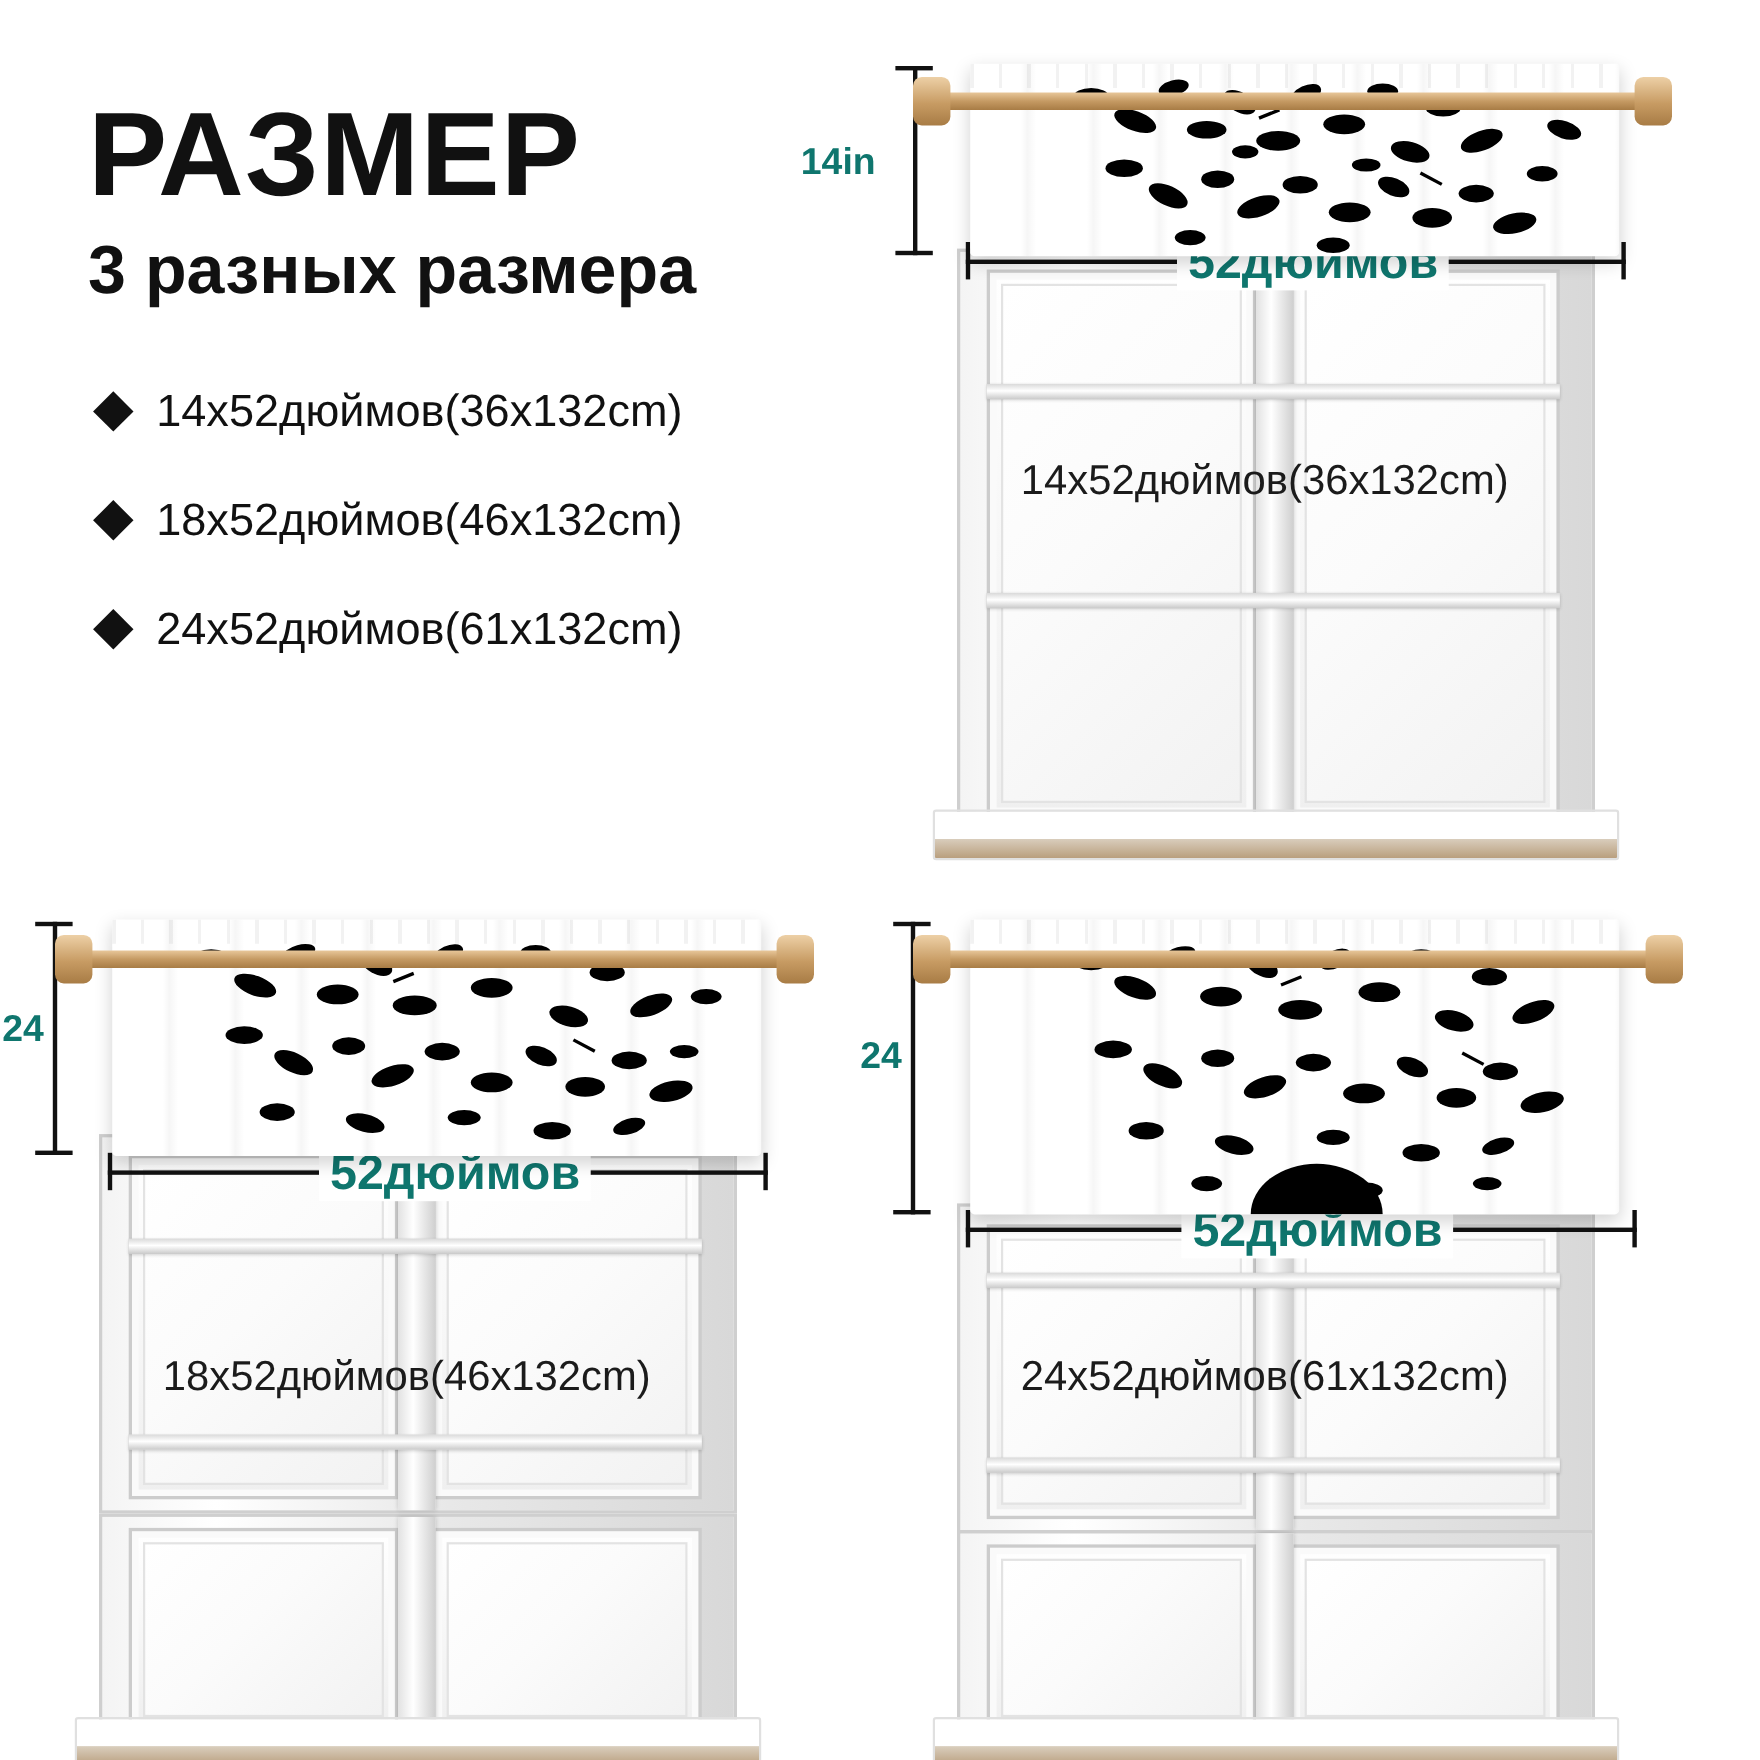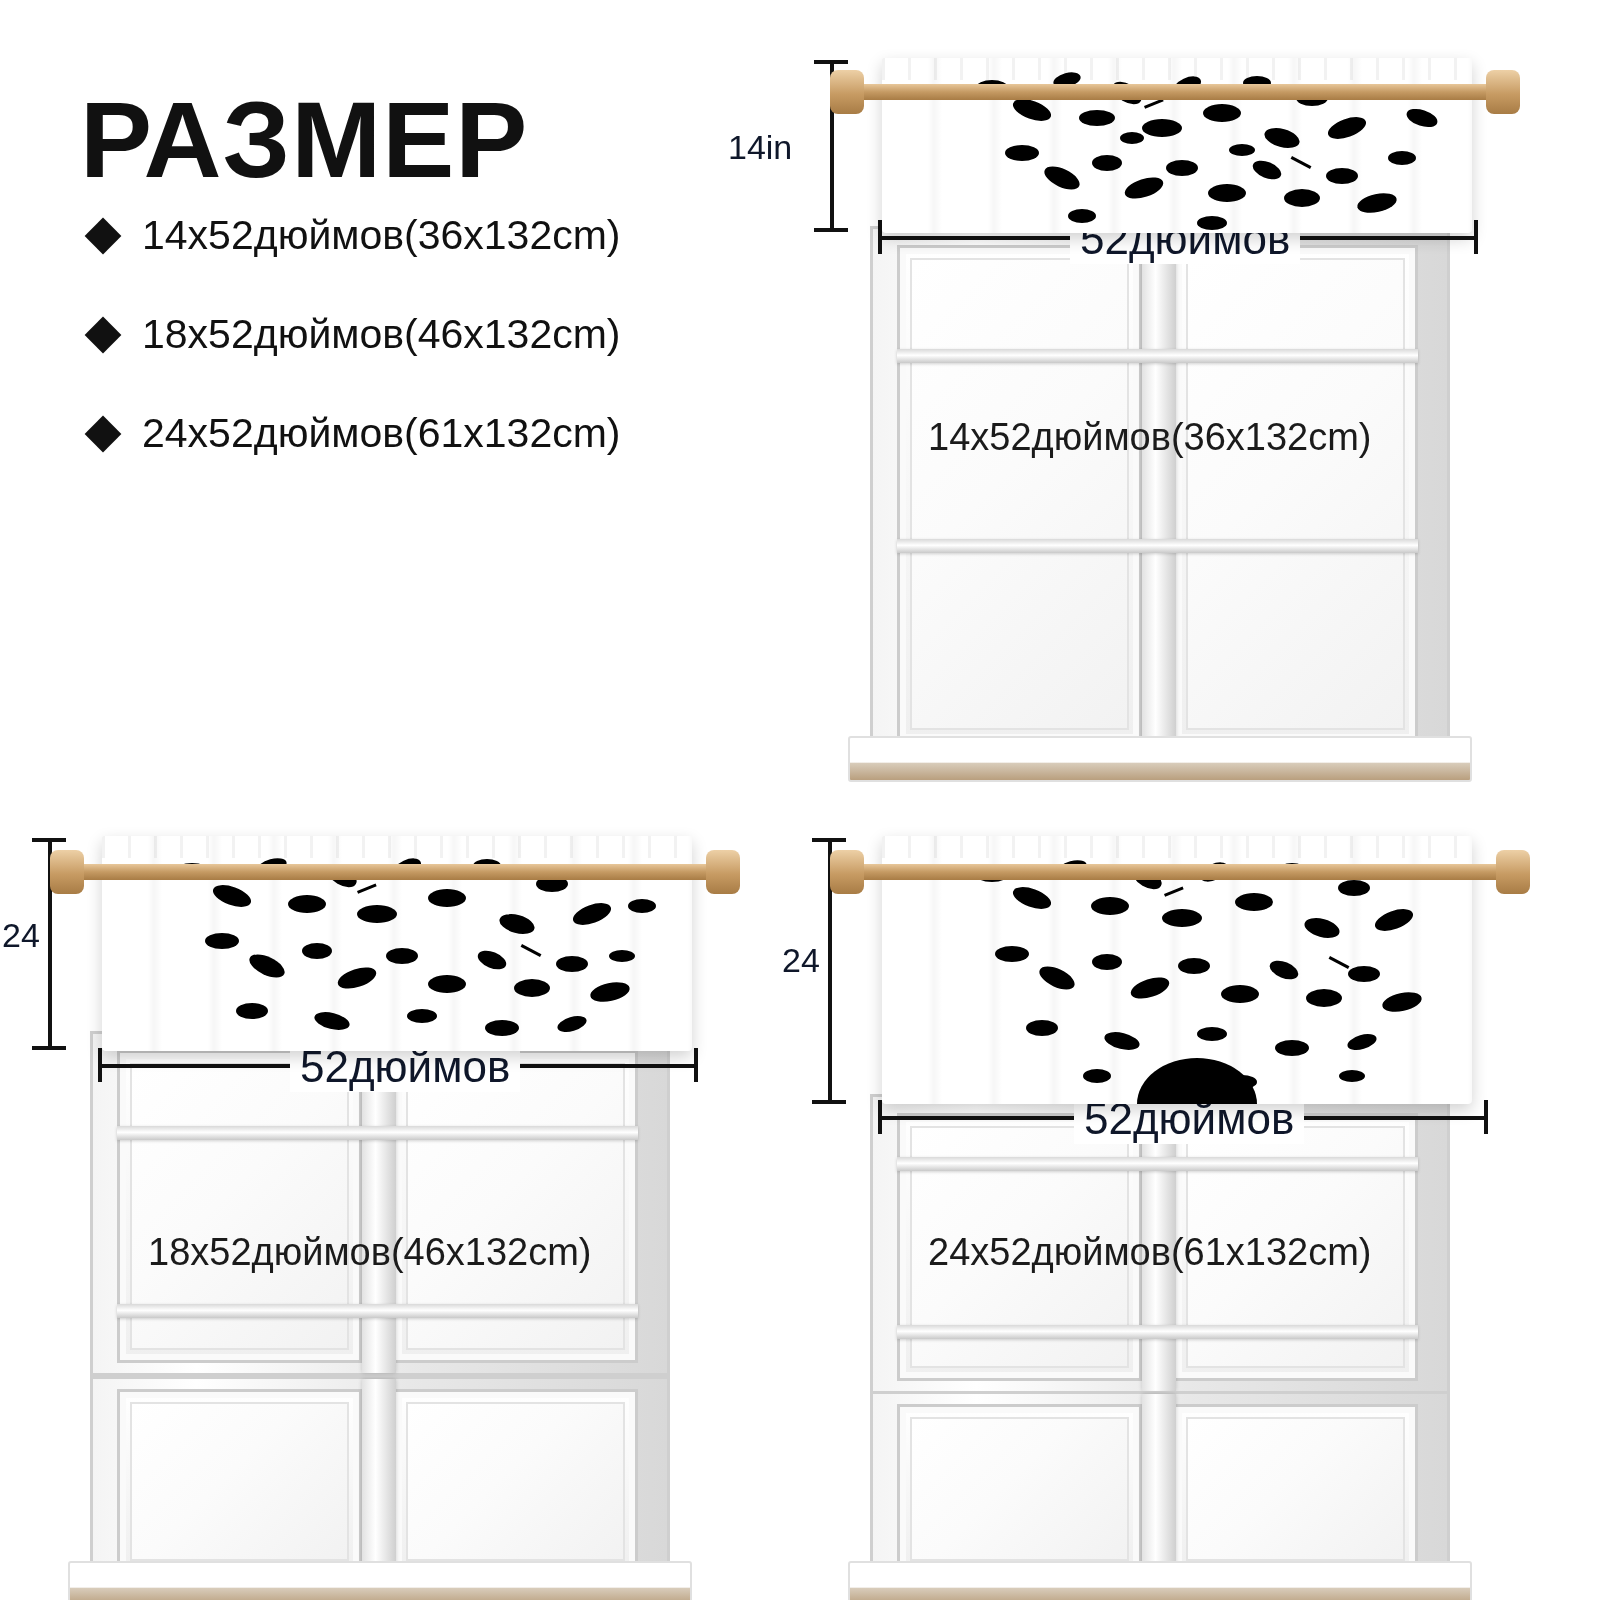--- a/index.html
+++ b/index.html
@@ -158,22 +158,22 @@
 
   
   .dim-line-v { position: absolute; width: 4px; background: #111; }
   .dim-line-h { position: absolute; height: 4px; background: #111; }
   .cap-h { position: absolute; width: 4px; background: #111; }
   .cap-v { position: absolute; height: 4px; background: #111; }
 
   .dim-label {
     position: absolute;
     font-size: 34px;
-    font-weight: normal;
-    color: #0f172a;
+    font-weight: bold;
+    color: #0f766e;
     white-space: nowrap;
     text-align: right;
   }
   .dim-label.width {
     background: #ffffff;
     padding: 0 10px;
     font-size: 44px;
   }
 
   .caption {
@@ -183,20 +183,21 @@
     white-space: nowrap;
   }
 </style>
 </head>
 <body>
 
 <div class="stage">
 
   <div class="info-panel">
     <div class="title">РАЗМЕР</div>
+    <div class="subtitle">3 разных размера</div>
     <ul class="size-list">
       <li>
         <span class="bullet"></span>
         <span>14x52дюймов(36x132cm)</span>
       </li>
       <li>
         <span class="bullet"></span>
         <span>18x52дюймов(46x132cm)</span>
       </li>
       <li>

